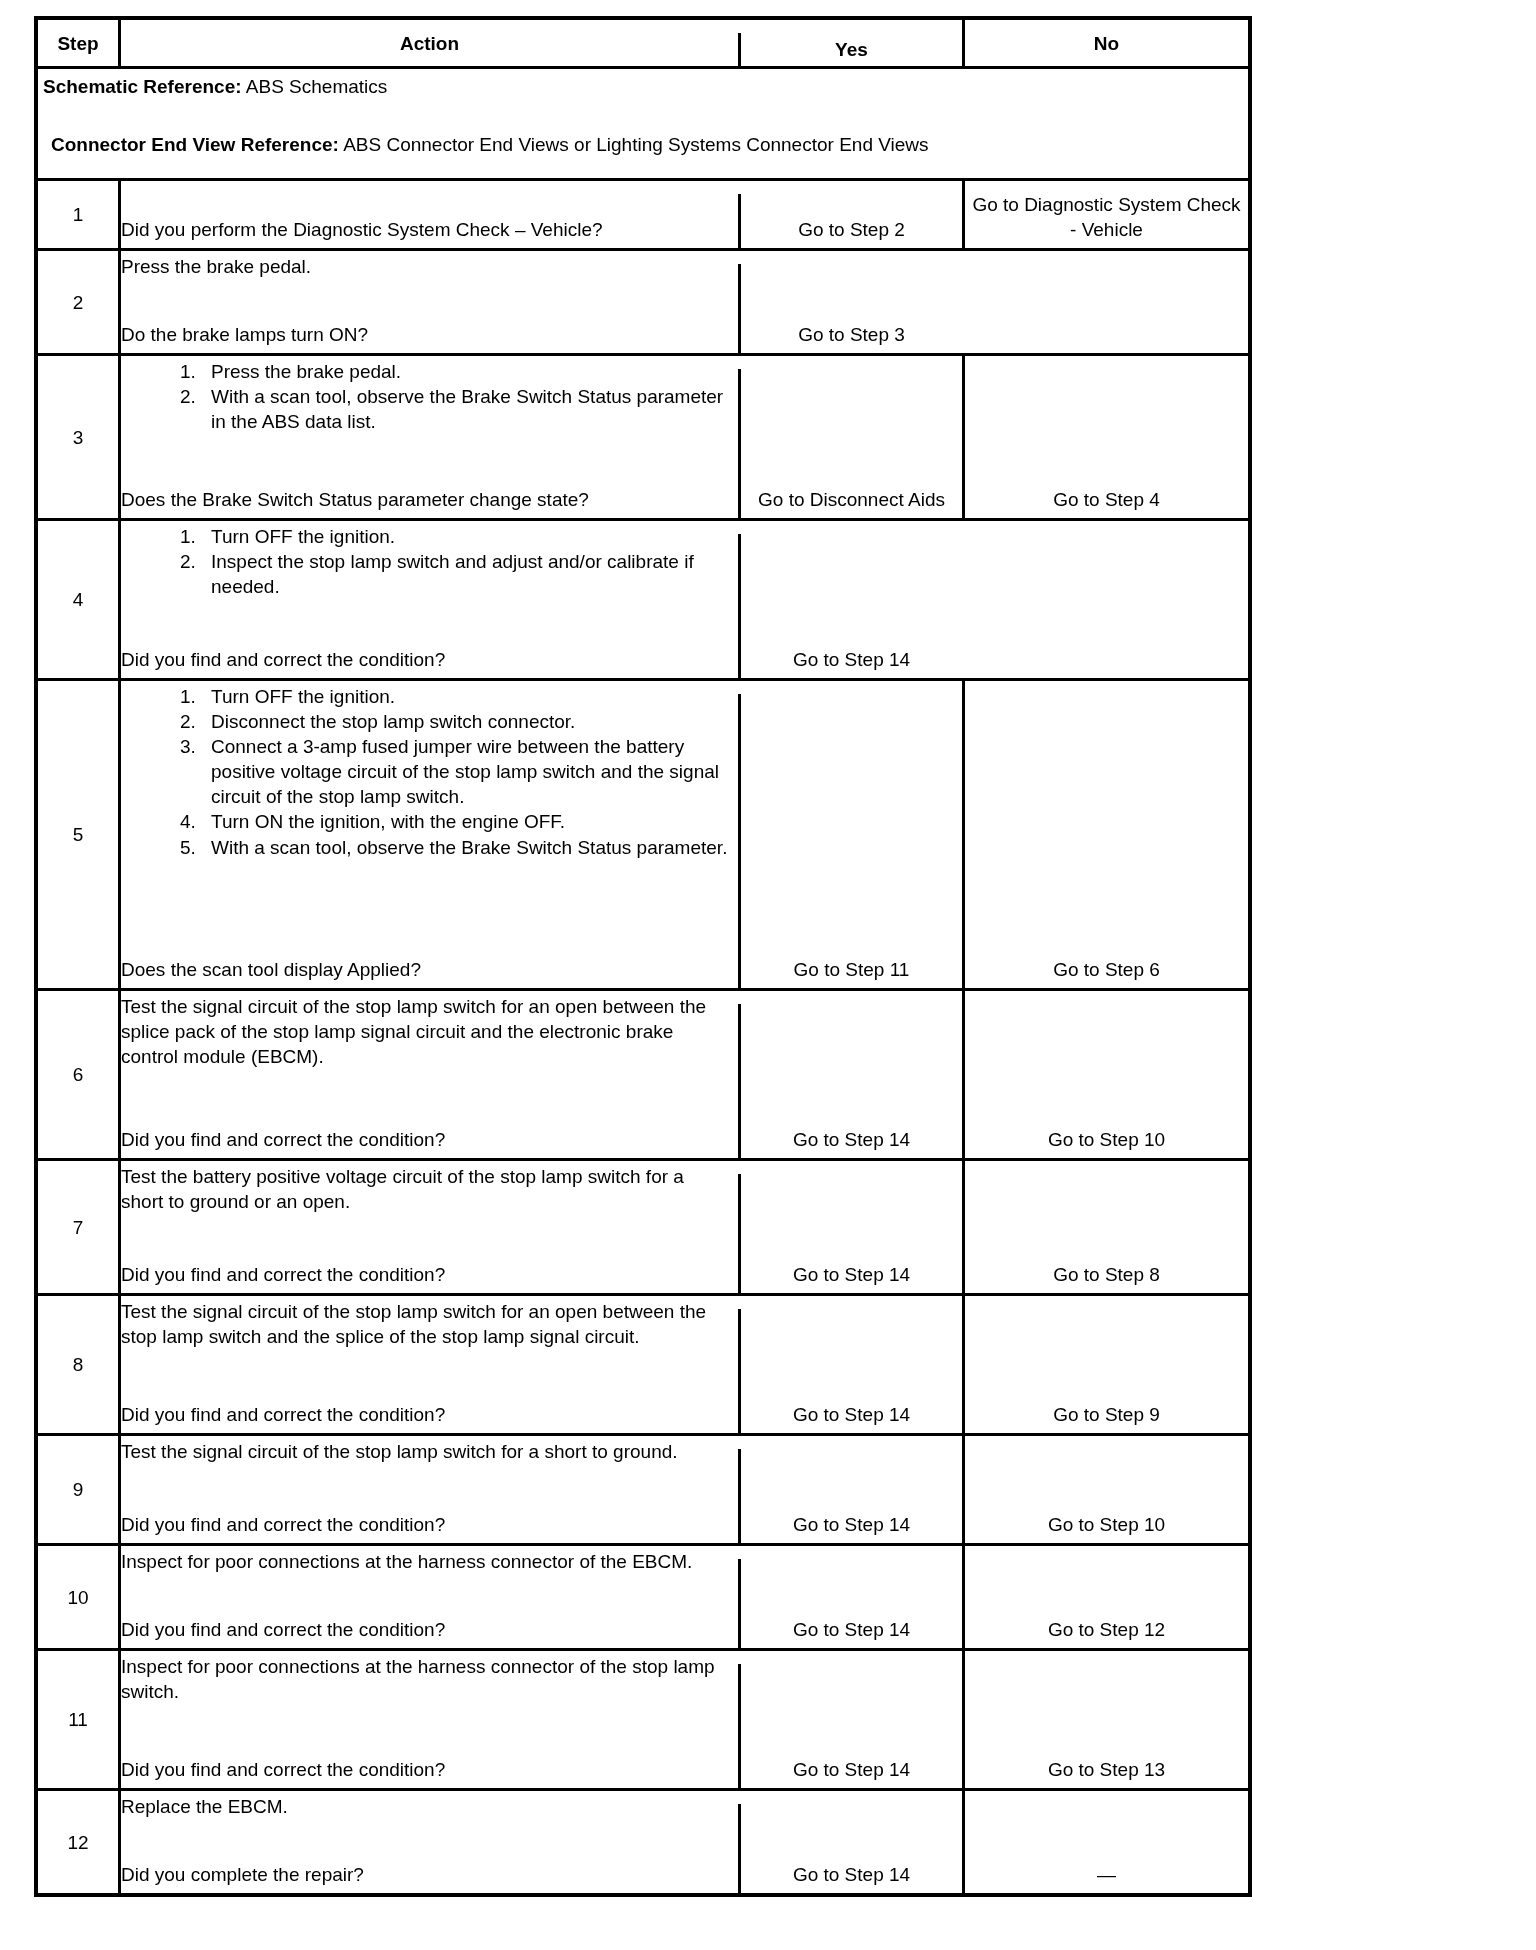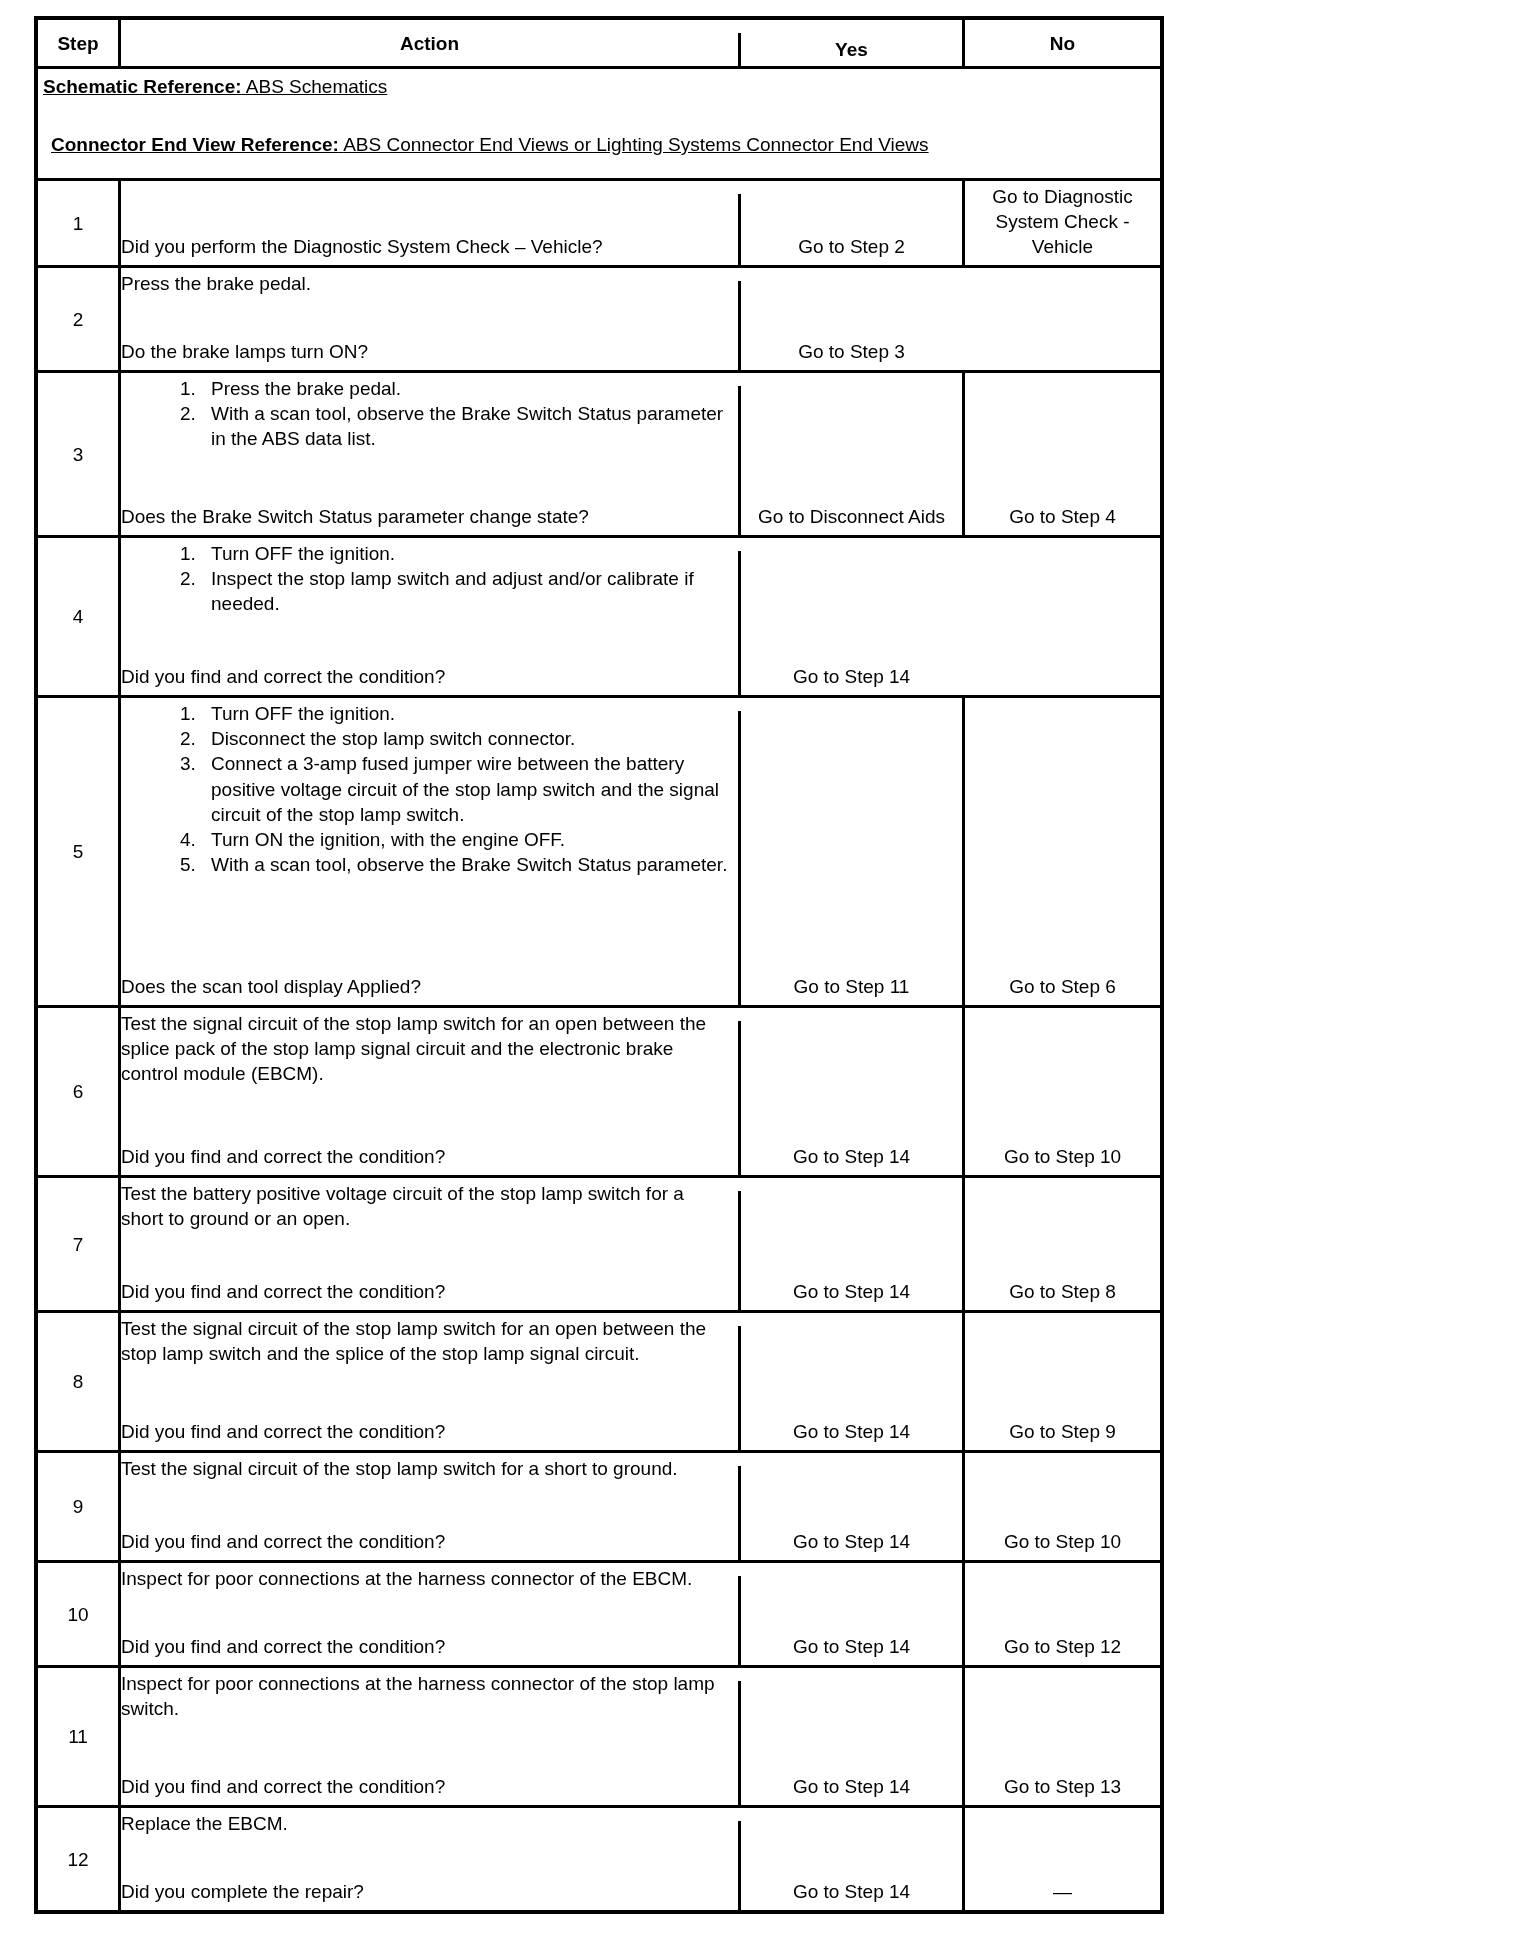--- a/index.html
+++ b/index.html
@@ -8,21 +8,21 @@
     width: 1536px;
     height: 1950px;
     font-family: "Liberation Sans", sans-serif;
     font-size: 19px;
     line-height: 1.32;
     color: #000000;
     position: relative;
   }
 
   .doc-table {
-    width: 1130px;
+    width: 1218px;
     margin: 16px 0 0 34px;
     border: 4px solid #000000;
     background: #ffffff;
   }
 
   .trow { display: flex; align-items: stretch; }
   .trow + .trow { border-top: 3px solid #000000; }
   .cell + .cell { border-left: 3px solid #000000; }
 
   .c-step {
@@ -47,21 +47,20 @@
     display: flex; flex-direction: row;
     align-items: center; justify-content: center;
     font-weight: bold;
     padding: 4px 0;
   }
 
   .ref-row {
     display: block;
     min-height: 112px;
     padding: 5px 8px 10px 5px;
-    text-decoration: underline;
   }
   .ref-line2 { margin-top: 33px; margin-left: 8px; }
   .ref-label { font-weight: bold; }
 
   .action-paragraphs { }
   ol.action-list { margin: 0; padding-left: 80px; }
   ol.action-list li { padding-left: 10px; }
 
   .question { margin-top: auto; padding-top: 22px; }
 

